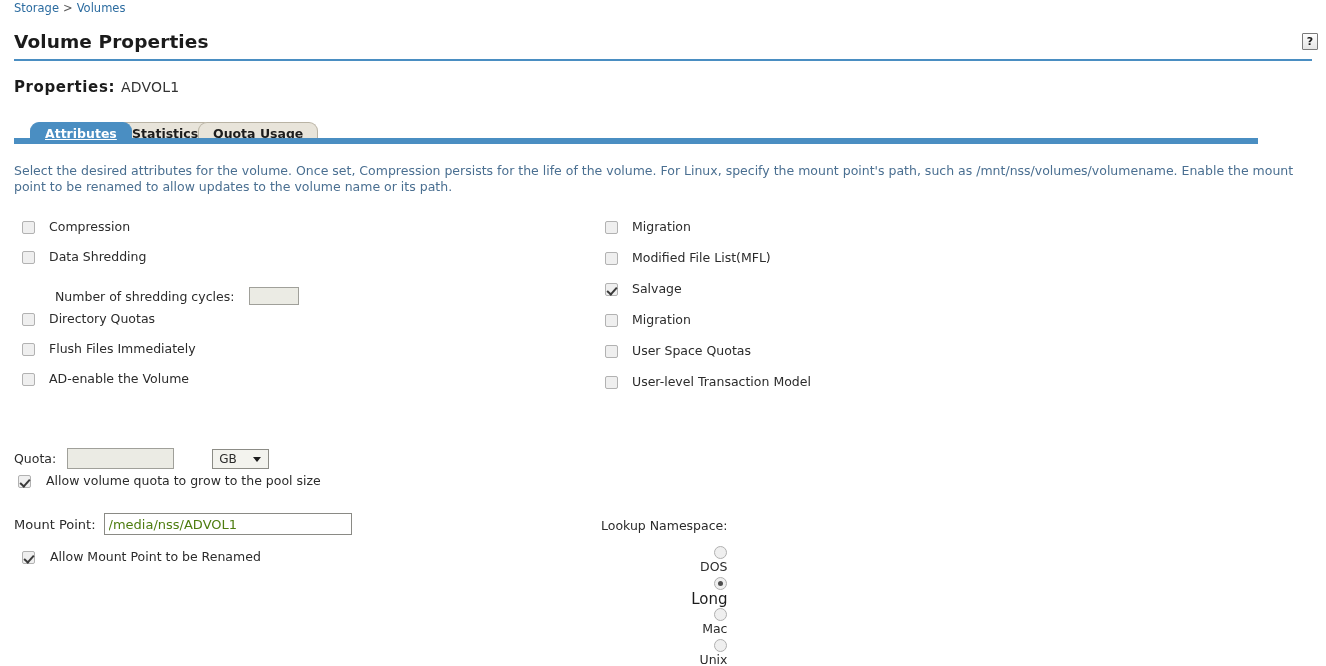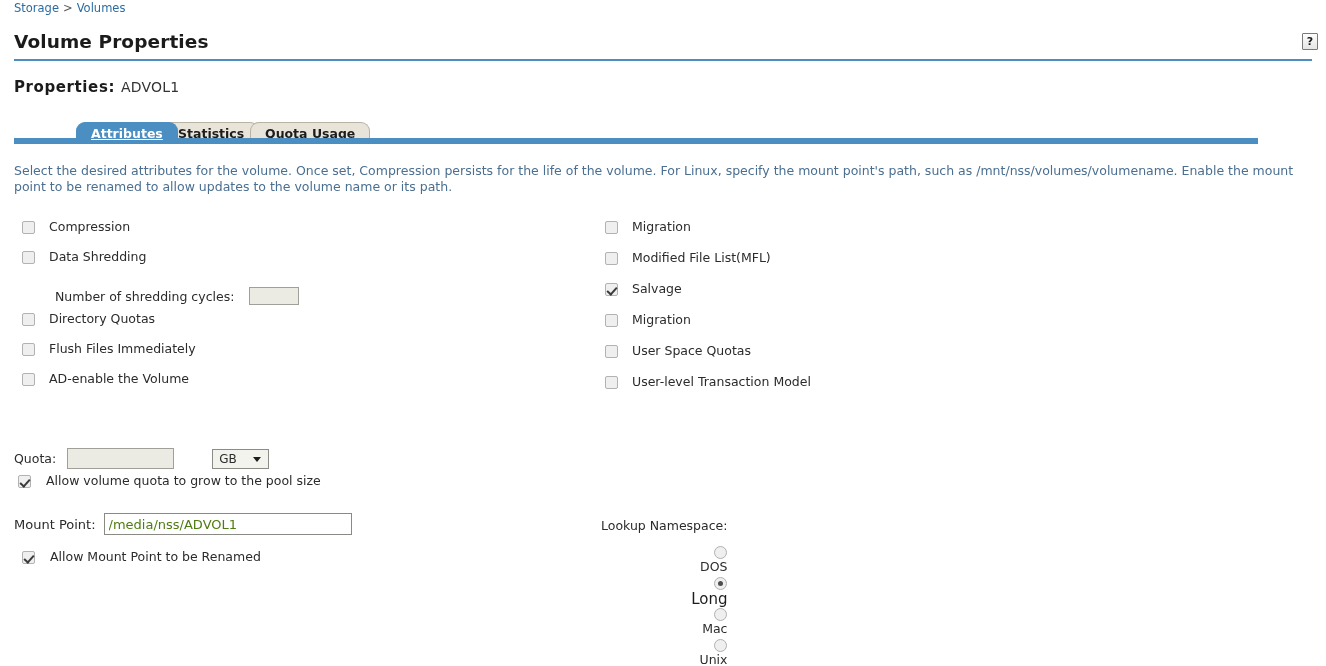--- a/index.html
+++ b/index.html
@@ -107,21 +107,20 @@
     height: 22px;
     line-height: 21px;
     padding: 0 14px;
     font-size: 12.5px;
     font-weight: bold;
     box-sizing: border-box;
     border-top-left-radius: 9px;
     border-top-right-radius: 9px;
     cursor: pointer;
     white-space: nowrap;
-    margin-left: 46px;
   }
   .tab .tab-text {
     text-decoration: underline;
   }
   .tab.inactive {
     background: #e8e4da;
     border: 1px solid #b9b3a4;
     border-bottom: none;
     color: #1c1c1c;
     transform: skewX(0deg);
@@ -387,21 +386,21 @@
   <span class="props-label">Properties:</span><span class="props-value">ADVOL1</span>
 </div>
 
 <div class="tabstrip">
   <div class="tab active" style="left:16px;">
     <span class="tab-text">Attributes</span>
   </div>
   <div class="tab inactive" style="left:103px;">
     <span class="tab-text">Statistics</span>
   </div>
-  <div class="tab inactive" style="left:190px;">
+  <div class="tab inactive" style="left:184px;">
     <span class="tab-text">Quota Usage</span>
   </div>
 </div>
 <div class="tab-underline"></div>
 
 <div class="instructions">Select the desired attributes for the volume. Once set, Compression persists for the life of the volume. For Linux, specify the mount point's path, such as /mnt/nss/volumes/volumename. Enable the mount point to be renamed to allow updates to the volume name or its path.</div>
 
 <div class="col-left">
 
 

